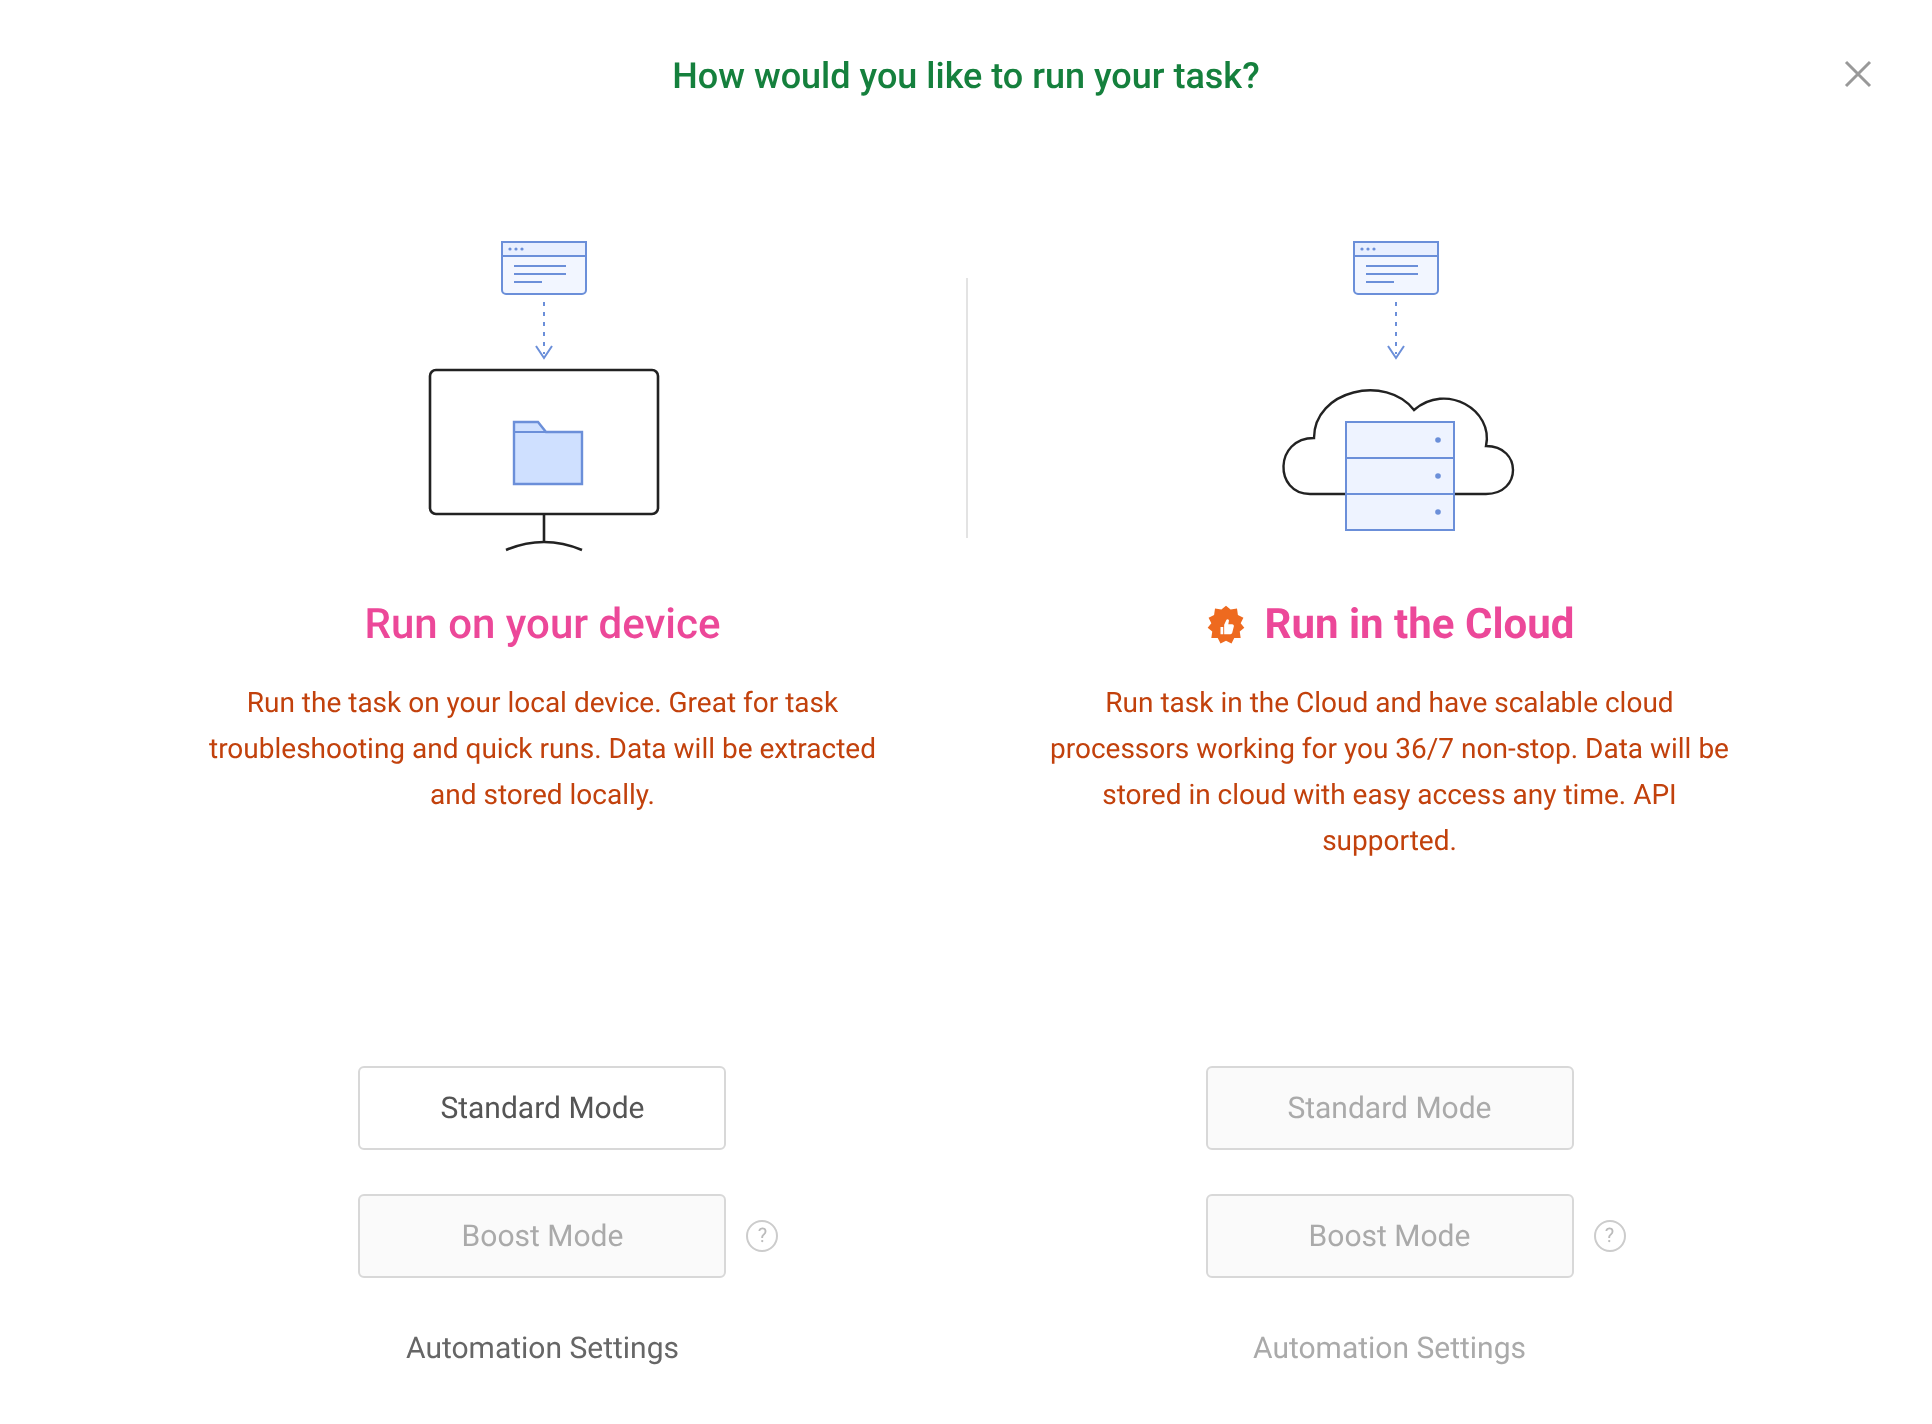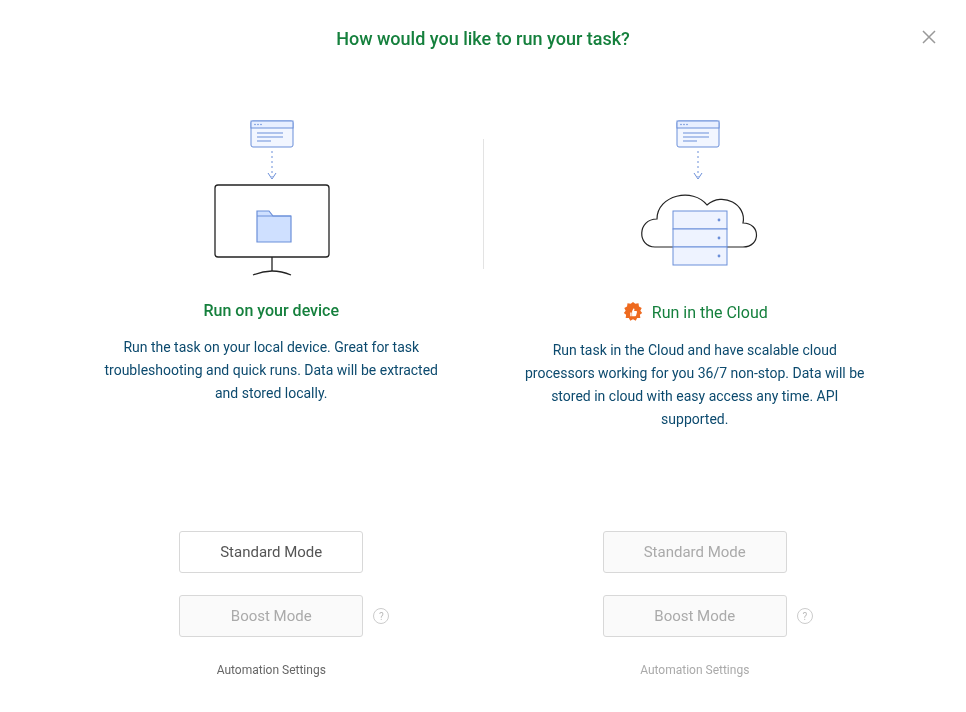--- a/index.html
+++ b/index.html
@@ -6,30 +6,30 @@
 html, body { width: 966px; height: 712px; background: #fff; font-family: -apple-system, BlinkMacSystemFont, "Segoe UI", Roboto, Arial, sans-serif; color: #333; }
 .container { position: relative; width: 100%; height: 100%; }
 .header { text-align: center; padding-top: 28px; }
 .title { font-size: 18px; font-weight: 500; color: #15803d; }
 .close-btn { position: absolute; top: 28px; right: 28px; width: 18px; height: 18px; cursor: pointer; color: #999; display: flex; align-items: center; justify-content: center; }
 .columns { display: flex; margin-top: 70px; padding: 0 60px; }
 .col { flex: 1; display: flex; flex-direction: column; align-items: center; padding: 0 40px; }
 .divider { width: 1px; background: #e3e3e3; margin-top: 20px; height: 130px; align-self: flex-start; }
 .illus { height: 160px; display: flex; align-items: flex-start; justify-content: center; }
 .option-title-row { display: flex; align-items: center; justify-content: center; gap: 8px; margin-top: 22px; }
-.option-title { font-size: 16px; font-weight: 500; color: #15803d; }
-.option-title.cloud { font-weight: 400; }
+.option-title { font-size: 21px; font-weight: 500; color: #ec4899; }
+.option-title.cloud { font-weight: 700; }
 .badge-icon { width: 22px; height: 22px; }
-.option-desc { font-size: 14px; color: #0c4a6e; text-align: center; line-height: 1.65; margin-top: 16px; max-width: 360px; }
+.option-desc { font-size: 14px; color: #c2410c; text-align: center; line-height: 1.65; margin-top: 16px; max-width: 360px; }
 .buttons { margin-top: auto; padding-top: 100px; display: flex; flex-direction: column; align-items: center; gap: 22px; }
 .btn-row { display: flex; align-items: center; gap: 10px; position: relative; }
 .mode-btn { width: 184px; height: 42px; border: 1px solid #d8d8d8; background: #fff; font-size: 15px; color: #555; border-radius: 3px; cursor: pointer; font-family: inherit; }
 .mode-btn.disabled { color: #aaa; background: #fafafa; cursor: default; }
 .help-icon { position: absolute; right: -26px; width: 16px; height: 16px; border: 1px solid #ccc; border-radius: 50%; color: #bbb; font-size: 10px; display: flex; align-items: center; justify-content: center; cursor: pointer; }
-.link-txt { font-size: 12px; color: #666; cursor: pointer; margin-top: 4px; }
+.link-txt { font-size: 15px; color: #666; cursor: pointer; margin-top: 4px; }
 .link-txt.disabled { color: #aaa; cursor: default; }
 </style>
 </head>
 <body>
 
 <div class="container">
 
   <div class="header">
     <div class="title">How would you like to run your task?</div>
   </div>

